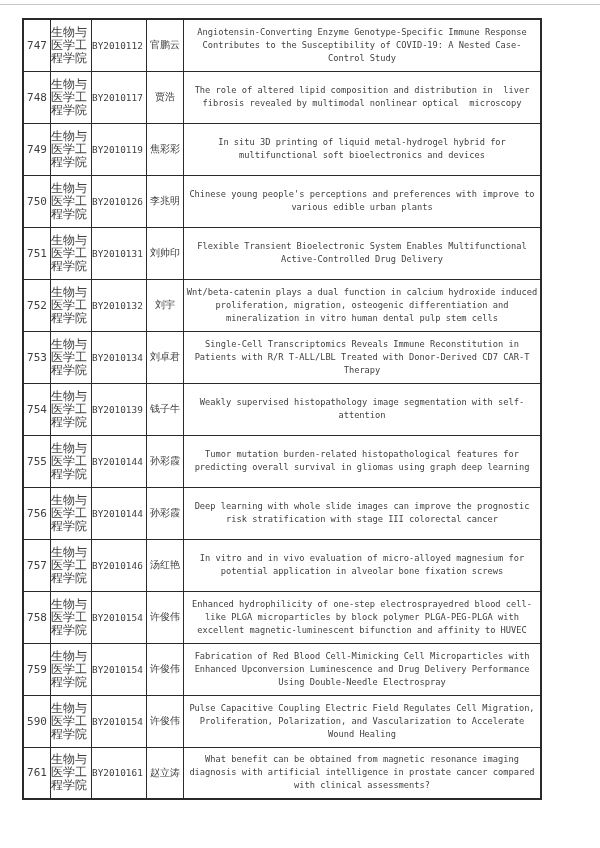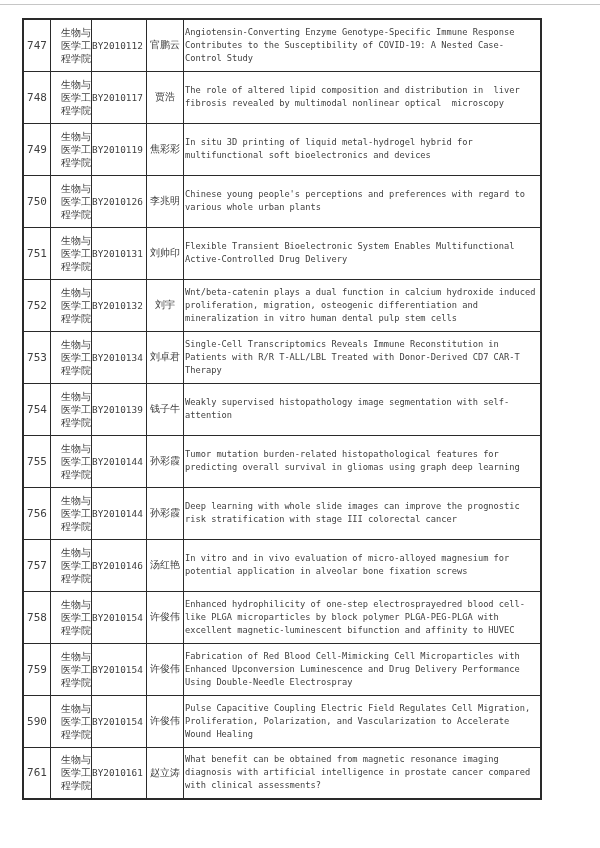--- a/index.html
+++ b/index.html
@@ -40,44 +40,44 @@
   }
   tr.pub-row { height: 52px; }
   td.col-no {
     width: 26px;
     font-size: 11px;
     text-align: center;
     padding: 0;
   }
   td.col-dept {
     width: 40px;
-    font-size: 10px;
+    font-size: 12px;
     line-height: 13px;
-    text-align: right;
+    text-align: left;
     padding: 1px 0;
   }
   td.col-id {
     width: 54px;
     font-size: 9.4px;
     text-align: left;
     padding: 0;
     white-space: nowrap;
   }
   td.col-name {
     width: 36px;
     font-size: 10px;
     text-align: center;
     padding: 0;
     margin-top: 12px;
   }
   td.col-title {
     width: 354px;
     font-size: 8.7px;
     line-height: 13px;
-    text-align: left;
+    text-align: center;
     padding: 2px 1px 2px 1px;
     white-space: pre-wrap;
     word-wrap: break-word;
     margin-left: 26px;
   }
 </style>
 </head>
 <body>
 
 <div class="page">
@@ -119,21 +119,21 @@
         </tr>
         <tr class="pub-row">
           <td class="col-no">750</td>
           <td class="col-dept">
             <div>生物与</div>
             <div>医学工</div>
             <div>程学院</div>
           </td>
           <td class="col-id">BY2010126</td>
           <td class="col-name">李兆明</td>
-          <td class="col-title">Chinese young people's perceptions and preferences with regard to various whole urban plants</td>
+          <td class="col-title">Chinese young people's perceptions and preferences with improve to various edible urban plants</td>
         </tr>
         <tr class="pub-row">
           <td class="col-no">751</td>
           <td class="col-dept">
             <div>生物与</div>
             <div>医学工</div>
             <div>程学院</div>
           </td>
           <td class="col-id">BY2010131</td>
           <td class="col-name">刘帅印</td>

